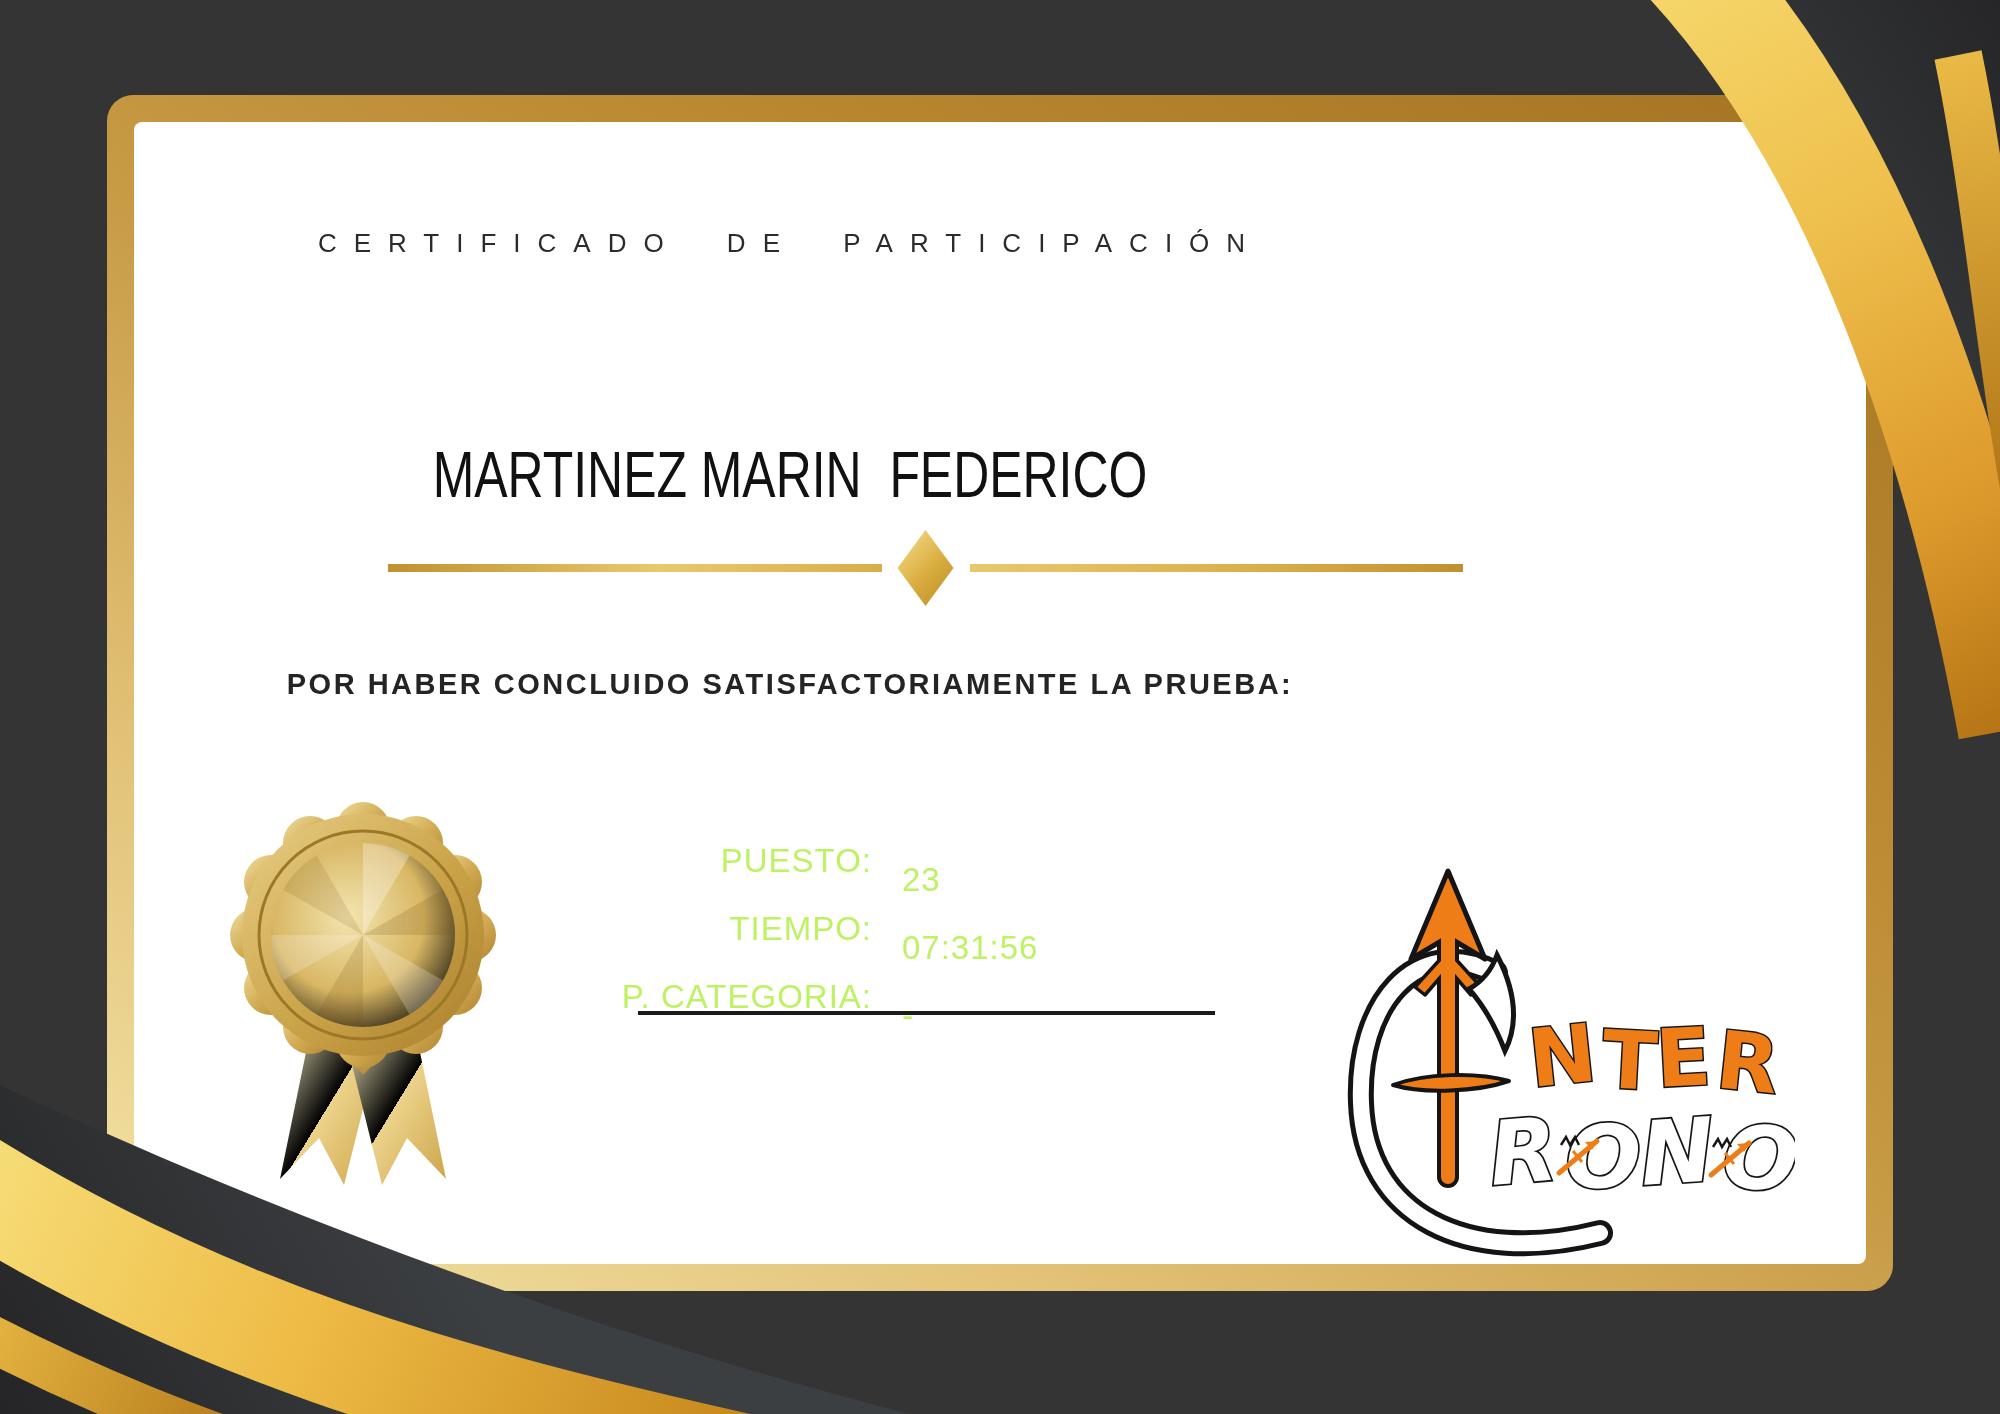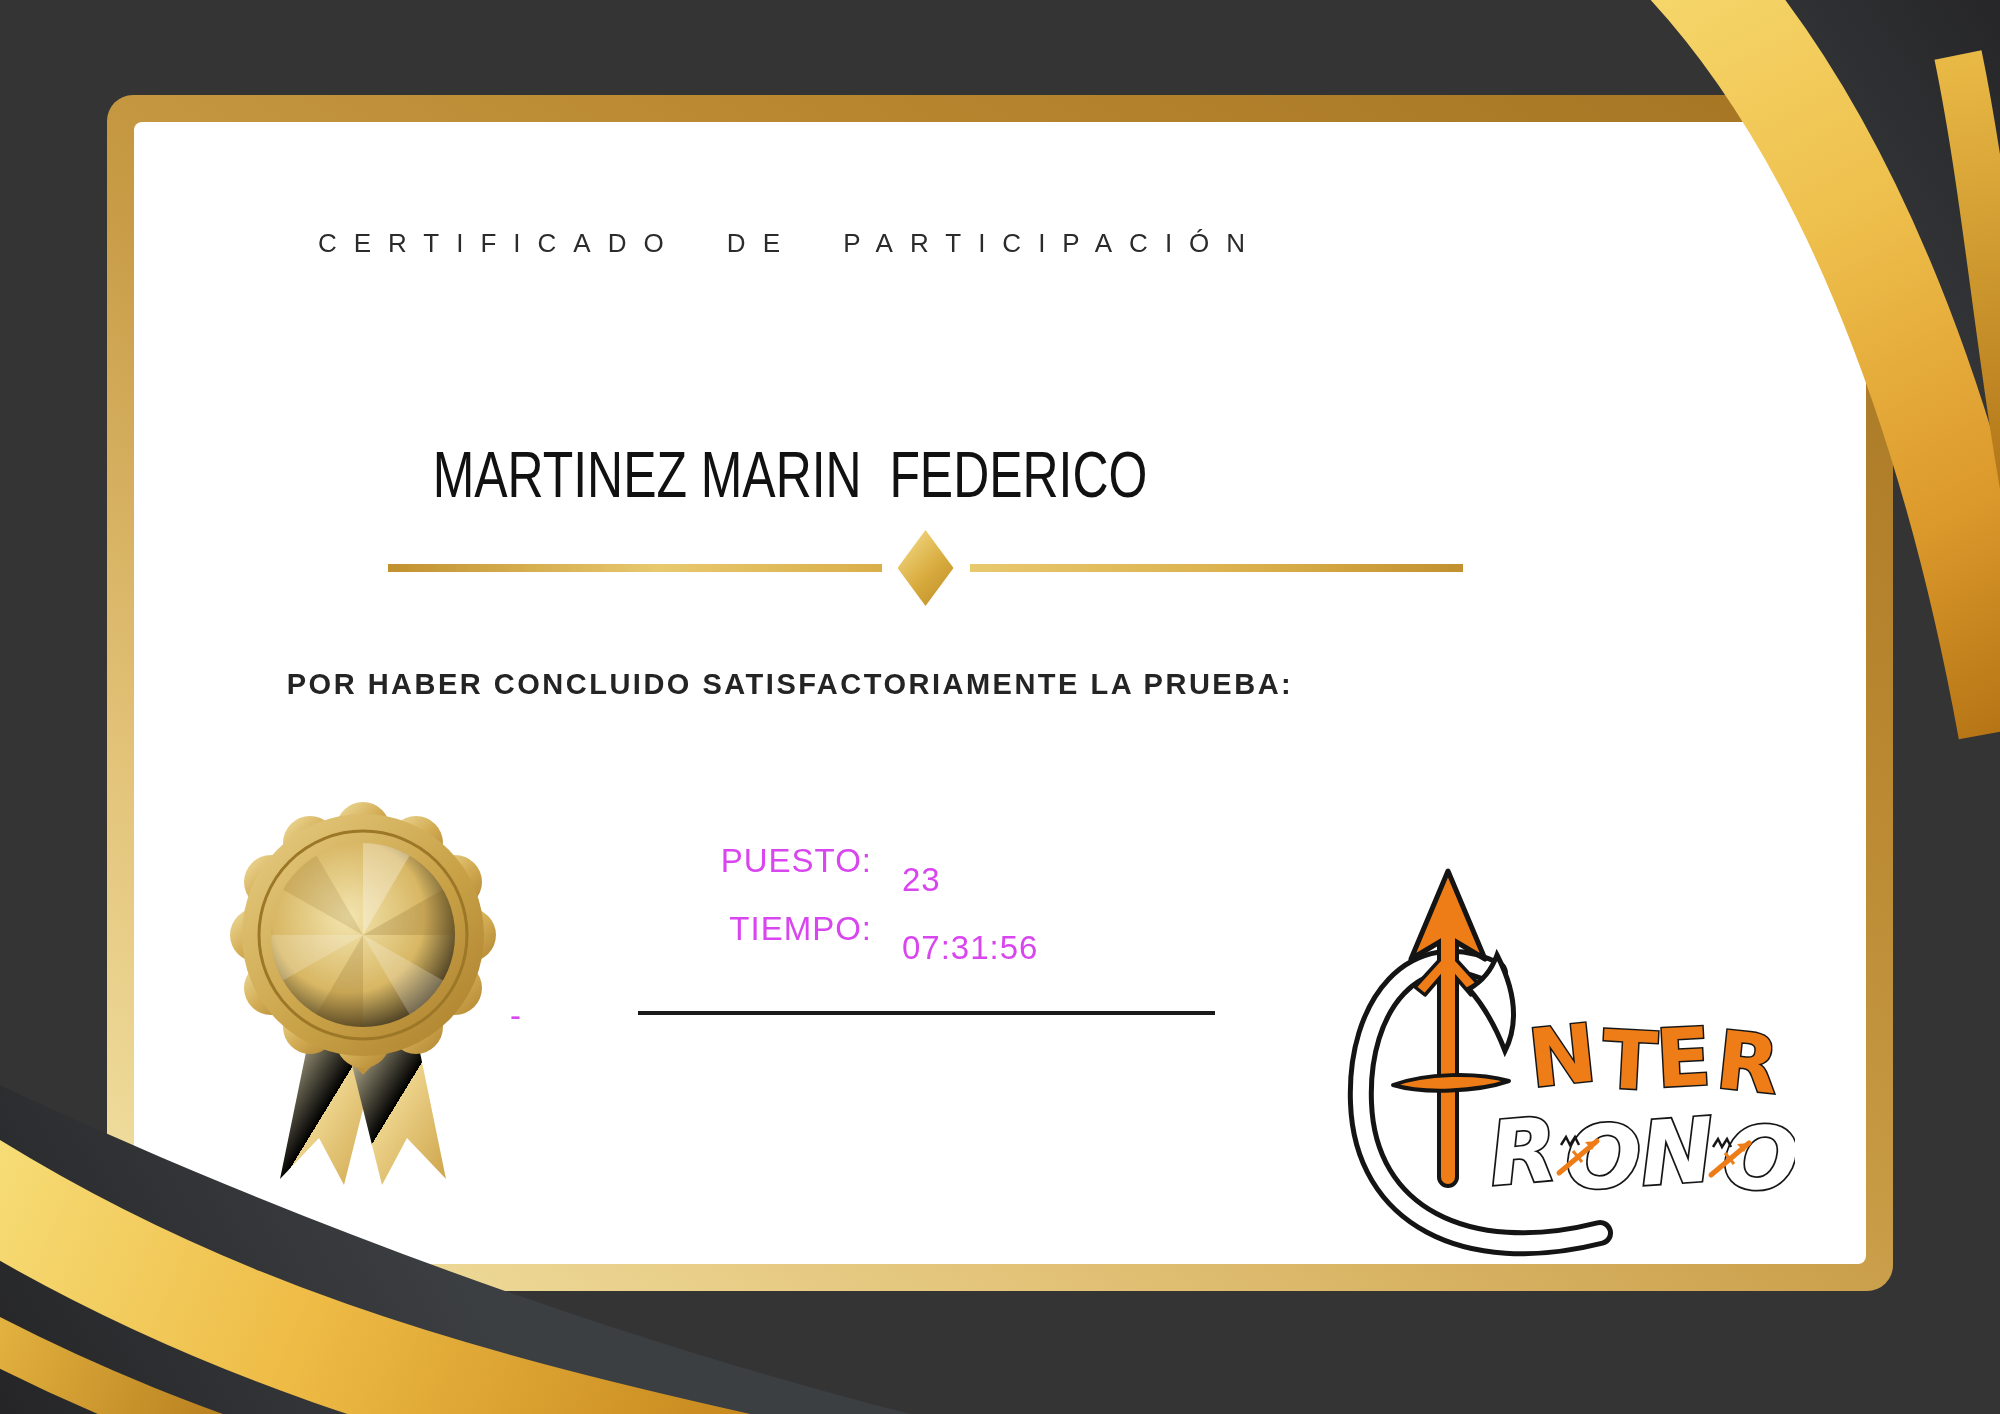--- a/index.html
+++ b/index.html
@@ -41,21 +41,21 @@
     background:linear-gradient(135deg,#f6e08e,#d9ac3f 55%,#b98a23);
     clip-path:polygon(50% 0,100% 50%,50% 100%,0 50%);
   }
   .cert-subtitle{
     position:absolute;left:0;width:100%;top:668px;
     text-align:center;font-size:29px;letter-spacing:2.5px;
     color:#242424;font-weight:bold;white-space:nowrap;
   }
   .results{
     position:absolute;left:480px;top:836px;z-index:2;
-    font-size:33px;color:#d946ef;letter-spacing:1px;
+    font-size:33px;color:#bef264;letter-spacing:1px;
   }
   .results .row{display:flex;line-height:49px;}
   .results .label{width:392px;text-align:right;}
   .results .value{margin-left:30px;text-align:left;margin-top:19px;}
   .sig-line{
     position:absolute;left:638px;top:1011px;width:577px;height:4px;
     background:#1a1a1a;z-index:2;
   }
   
   .medal{position:absolute;left:216px;top:793px;width:300px;height:400px;z-index:2;}
@@ -86,20 +86,21 @@
   <div class="results">
     <div class="row">
       <span class="label">PUESTO:</span>
       <span class="value">23</span>
     </div>
     <div class="row">
       <span class="label">TIEMPO:</span>
       <span class="value">07:31:56</span>
     </div>
     <div class="row">
+      <span class="label">P. CATEGORIA:</span>
       <span class="value">-</span>
     </div>
   </div>
 
   <div class="sig-line"></div>
 
   <div class="medal">
     <svg width="300" height="400" viewBox="0 0 300 400">
       <defs>
         <linearGradient id="gMetal" x1="0" y1="0" x2="1" y2="1">

